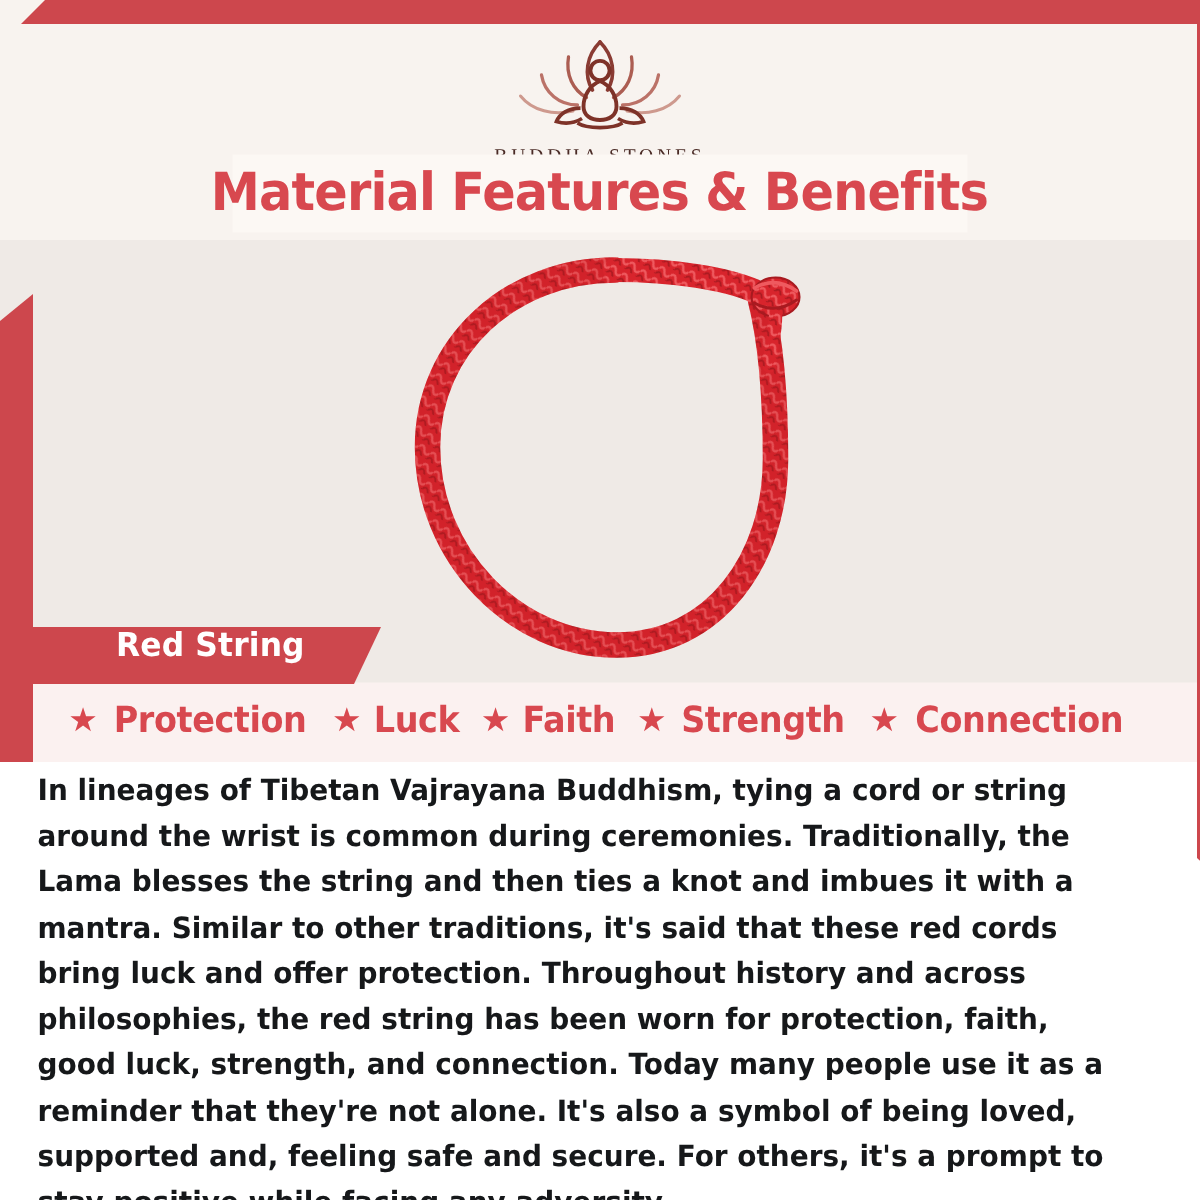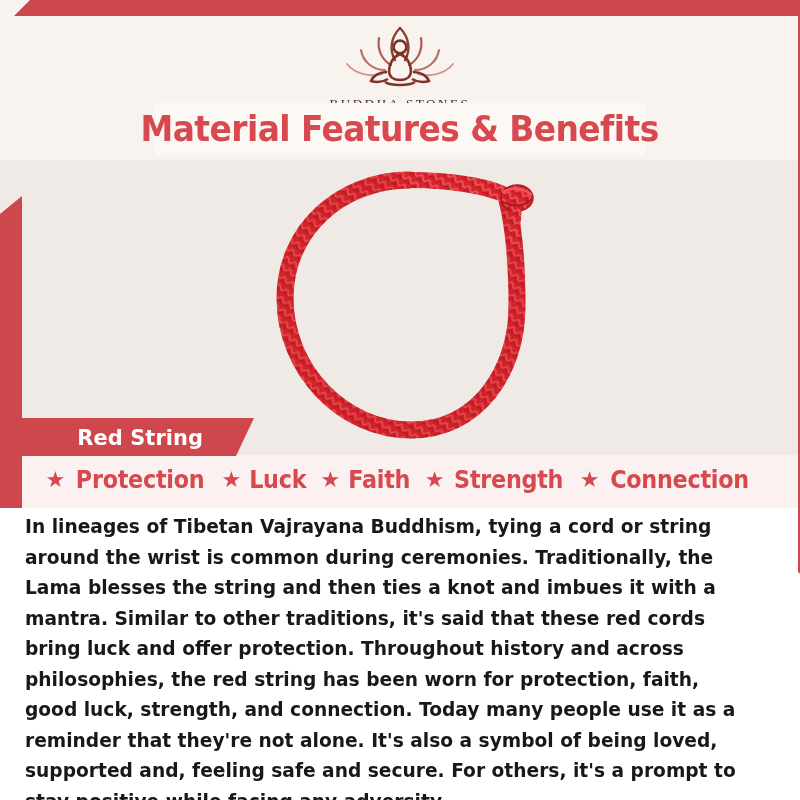--- a/index.html
+++ b/index.html
@@ -117,21 +117,21 @@
   }
 
   
   .tag {
     position: absolute;
     left: 22px; top: 418px;
     width: 232px; height: 38px;
     background: #cd474d;
     clip-path: polygon(0 0, 232px 0, 214px 38px, 0 38px);
     display: flex;
-    align-items: center;
+    align-items: flex-start;
   }
   .tag-text {
     margin-left: 52px;
     font-family: "DejaVu Sans", sans-serif;
     font-weight: bold;
     font-size: 22px;
     color: #ffffff;
     letter-spacing: 0.1px;
     transform: scaleX(0.95);
     white-space: nowrap;

